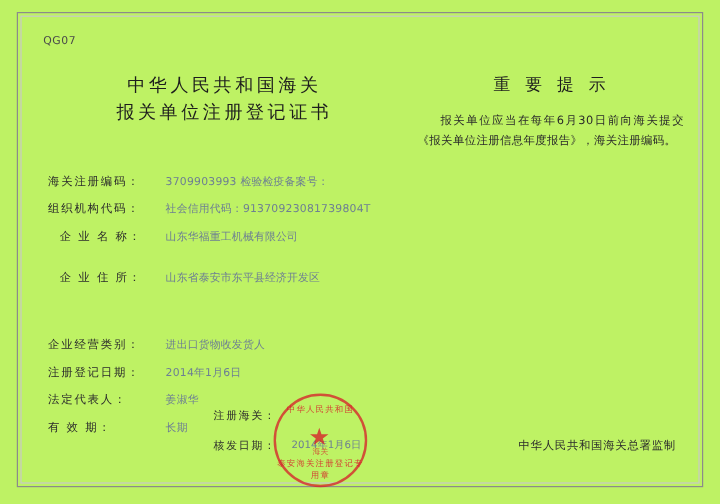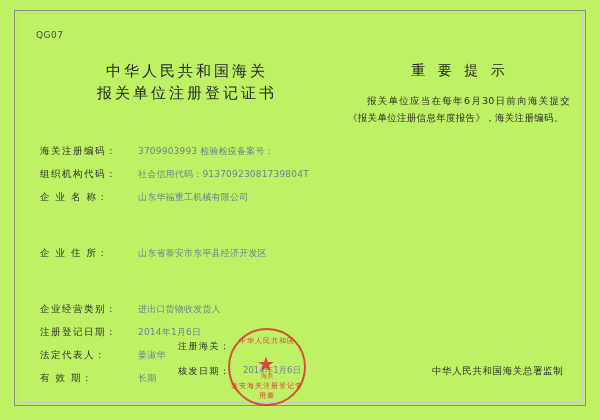--- a/index.html
+++ b/index.html
@@ -91,20 +91,21 @@
     left: 40px;
     top: 145px;
     width: 300px;
   }
   .field-row {
     position: relative;
     height: 23px;
   }
   .field-row.tall {
     height: 34px;
+    text-align: center;
   }
   .field-label {
     position: absolute;
     left: 0;
     top: 0;
     width: 88px;
     font-size: 9.5px;
     color: #2b2b2b;
     letter-spacing: 1.5px;
     white-space: nowrap;
@@ -237,21 +238,21 @@
       <div class="field-value">3709903993 检验检疫备案号：</div>
     </div>
     <div class="field-row">
       <div class="field-label">组织机构代码：</div>
       <div class="field-value">社会信用代码：91370923081739804T</div>
     </div>
     <div class="field-row tall">
       <div class="field-label">企 业 名 称：</div>
       <div class="field-value">山东华福重工机械有限公司</div>
     </div>
-    <div class="field-row tall" style="margin-top:22px;">
+    <div class="field-row tall" style="">
       <div class="field-label">企 业 住 所：</div>
       <div class="field-value">山东省泰安市东平县经济开发区</div>
     </div>
     <div class="field-row" style="margin-top:22px;">
       <div class="field-label">企业经营类别：</div>
       <div class="field-value">进出口货物收发货人</div>
     </div>
     <div class="field-row">
       <div class="field-label">注册登记日期：</div>
       <div class="field-value">2014年1月6日</div>

